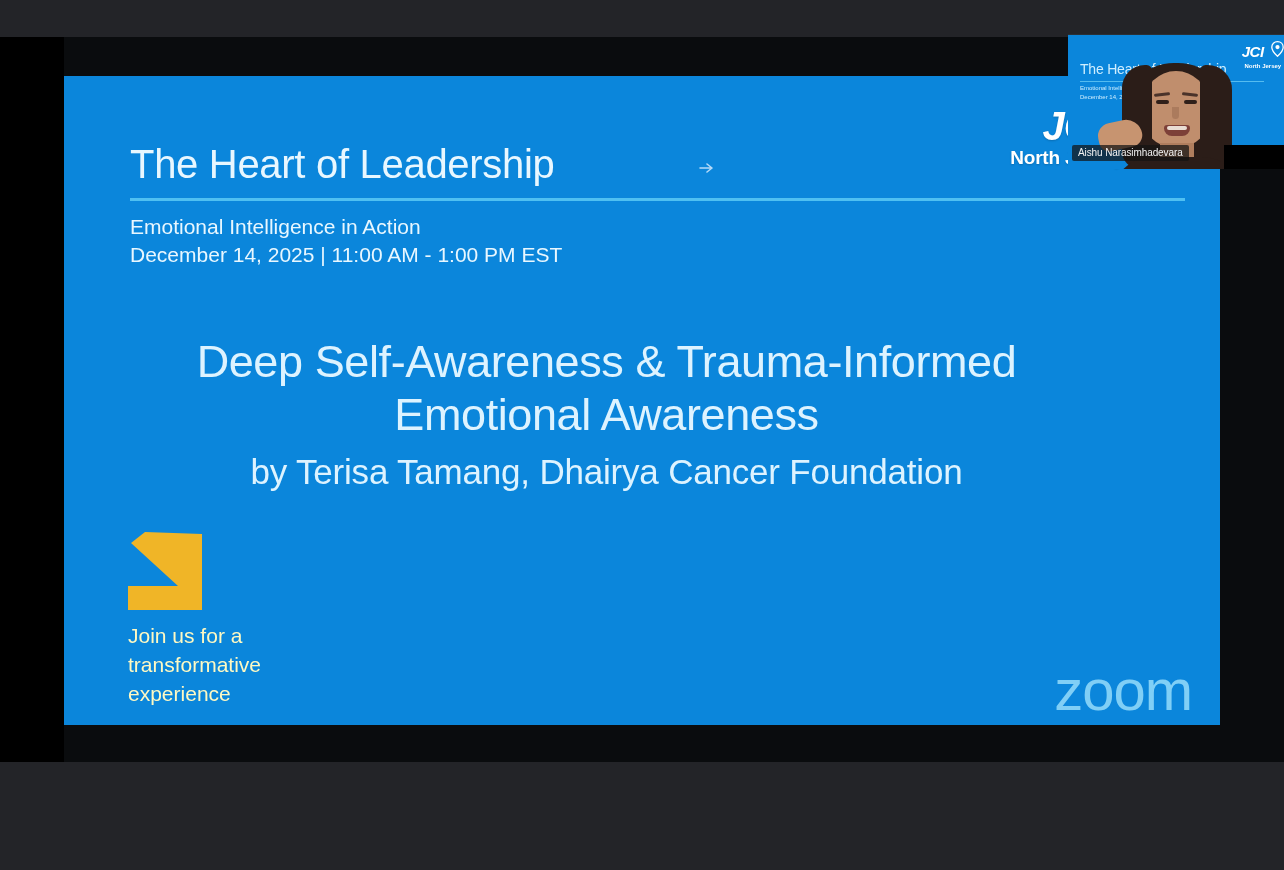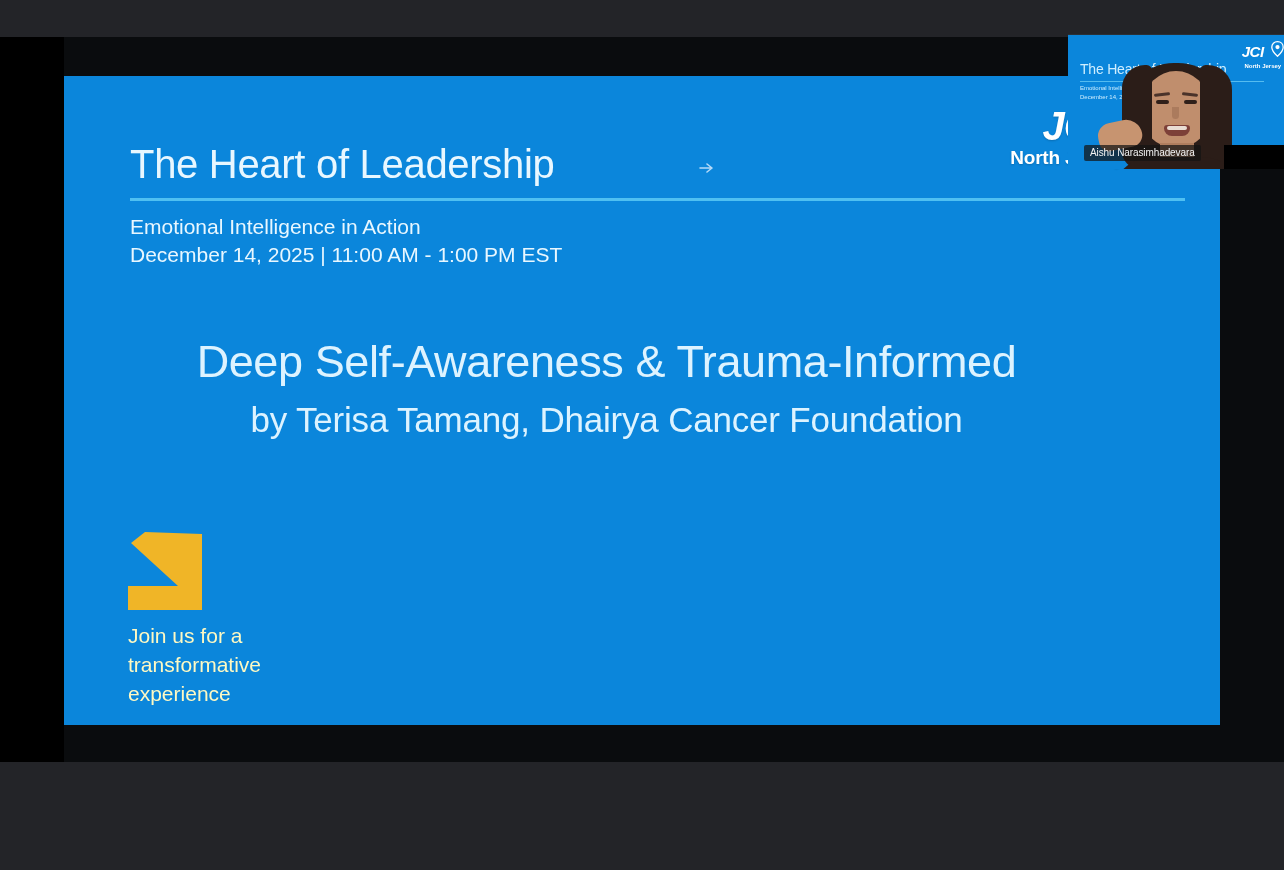--- a/index.html
+++ b/index.html
@@ -186,21 +186,21 @@
   .p-neck { position:absolute; left:92px; top:108px; width:34px; height:22px; background:#b07e5e; }
   .p-shoulder { position:absolute; left:44px; top:122px; width:130px; height:40px; background:#2b1d18; border-radius:50px 50px 0 0; }
   .p-hand {
     position:absolute; left:30px; top:86px; width:44px; height:28px;
     background:#c79470; border-radius:16px 20px 14px 12px; transform:rotate(-12deg);
   }
   .p-hairfront-l { position:absolute; left:54px; top:30px; width:30px; height:104px; background:#2b1d18; border-radius:26px 6px 14px 20px; }
   .p-hairfront-r { position:absolute; left:132px; top:30px; width:32px; height:106px; background:#2b1d18; border-radius:6px 26px 20px 14px; }
 
   .vt-namebar {
-    position:absolute; left:16px; bottom:8px;
+    position:absolute; left:4px; bottom:8px;
     background:rgba(20,20,20,.72);
     color:#f2f2f2;
     font-size:10px;
     padding:2px 6px 3px 6px;
     border-radius:2px;
     white-space:nowrap;
     letter-spacing:-0.1px;
   }
   .vt-bottom-black {
     position:absolute; right:0; bottom:0; width:60px; height:24px; background:#000;
@@ -234,36 +234,38 @@
       </div>
     </div>
 
     <div class="slide-logo">
       <div class="mark">JC</div>
       <div class="sub">North Jersey</div>
     </div>
 
     <div class="slide-main">
       <div class="main-line">Deep Self-Awareness &amp; Trauma-Informed</div>
+      <div class="main-line">Emotional Awareness</div>
       <div class="main-byline">by Terisa Tamang, Dhairya Cancer Foundation</div>
     </div>
 
     <div class="arrow-mark">
       <svg viewBox="0 0 76 80" width="76" height="80" aria-hidden="true">
         <path d="M6 14 L20 0 L76 56 L76 0 L76 0 Z" fill="none"></path>
         <polygon points="74,2 74,78 0,78 0,54 50,54 3,11 17,0 74,2" fill="#f0b527"></polygon>
       </svg>
     </div>
 
     <div class="cta-text">
       <div>Join us for a</div>
       <div>transformative</div>
       <div>experience</div>
     </div>
 
+    <div class="zoom-watermark">zoom</div>
   </div>
 
   <div class="video-tile">
     <div class="vt-bg"></div>
 
     <div class="vt-title">The Heart of Leadership</div>
     <div class="vt-rule"></div>
     <div class="vt-sub">
       <div>Emotional Intelligence in Action</div>
       <div>December 14, 2025 | 11:00 AM - 1:00 PM EST</div>

